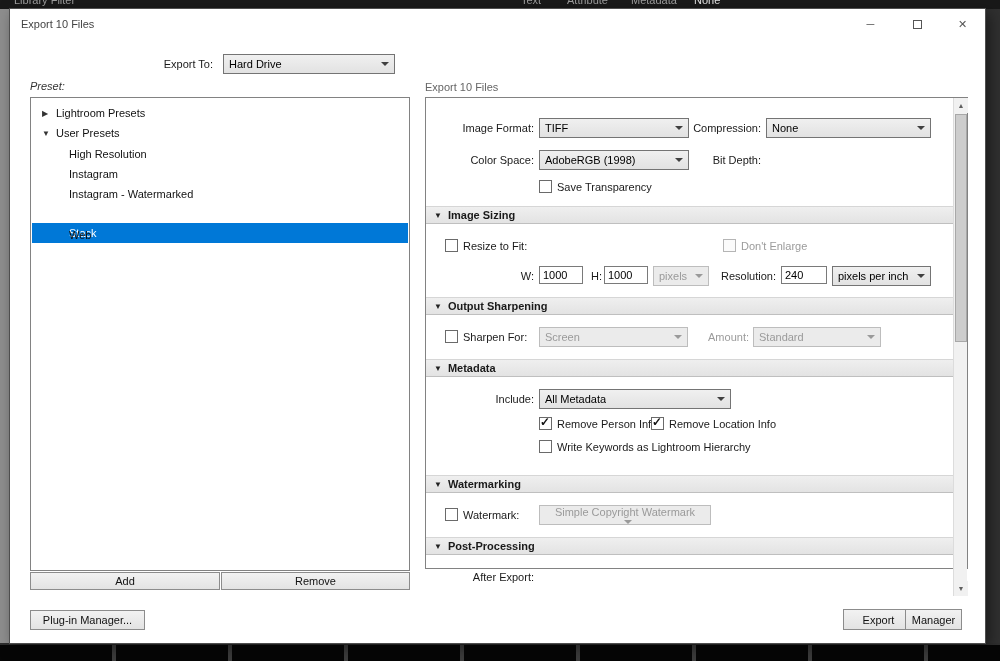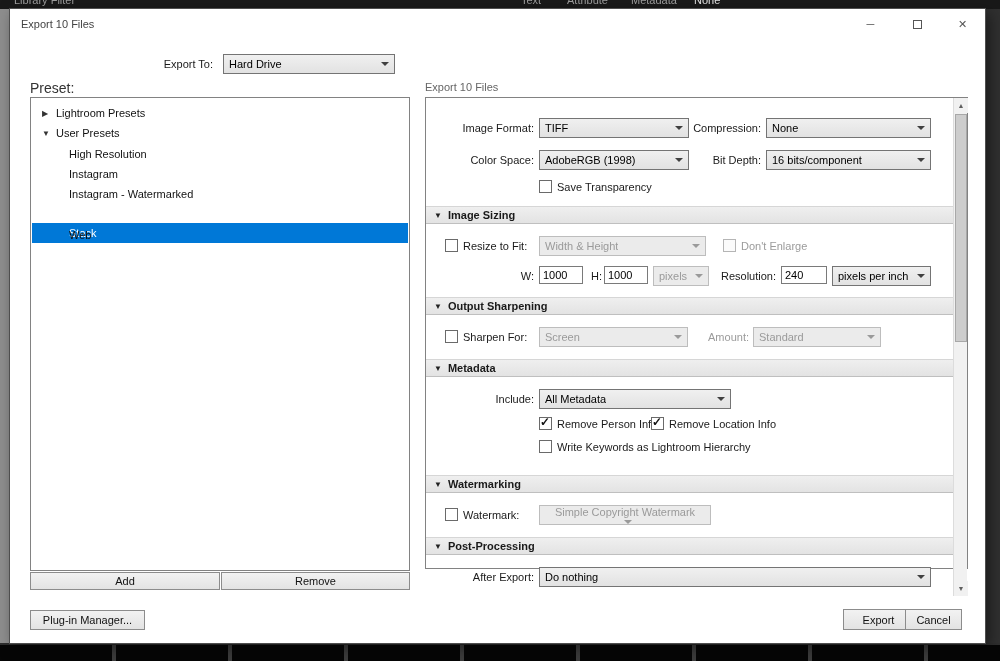--- a/index.html
+++ b/index.html
@@ -46,21 +46,21 @@
         font-family:"Liberation Sans",sans-serif; padding:0 3px; color:#000; }
 
   .cb { position:absolute; width:13px; height:13px; background:#fff; border:1px solid #6a6a6a; }
   .cb .ck { position:absolute; left:0px; top:-3px; font-size:12px; font-weight:bold; color:#111; }
   .cb.dis { border-color:#b5b5b5; background:#fbfbfb; }
 
   .btn { position:absolute; background:linear-gradient(#f2f2f2,#e3e3e3); border:1px solid #8c8c8c;
          font-size:11px; color:#111; display:flex; align-items:center; justify-content:center; }
 
   
-  .plabel { position:absolute; font-size:14px; color:#333; }
+  .plabel { position:absolute; font-size:11px; color:#333;font-style:italic; }
   .plist { position:absolute; left:20px; top:88px; width:380px; height:474px; background:#fff; border:1px solid #828282; overflow:hidden; }
   .trow { position:absolute; left:1px; right:1px; height:20px; display:flex; align-items:center; font-size:11px; color:#111; }
   .trow .tarr { width:12px; margin-left:10px; font-size:8px; color:#333; flex:none; }
   .trow .ttext { margin-left:2px; white-space:nowrap; }
   .trow.child .ttext { margin-left:37px; }
   .trow.sel { background:#0078d7; color:#fff;margin-top:18px; }
 
   
   .shead { position:absolute; font-size:11px; color:#666; }
   .sbox { position:absolute; left:415px; top:88px; width:543px; height:472px; background:#fff; border:1px solid #828282;padding-left:12px; }
@@ -162,38 +162,30 @@
           <span class="cv">None</span>
           <span class="carr"></span>
         </div>
 
         <div class="flabel" style="left:0px; top:55px; width:108px;">Color Space:</div>
         <div class="combo" style="left:113px; top:52px; width:150px;">
           <span class="cv">AdobeRGB (1998)</span>
           <span class="carr"></span>
         </div>
         <div class="flabel" style="left:230px; top:55px; width:105px;">Bit Depth:</div>
-        <div class="combo" style="left:340px; top:52px; width:165px;">
-          <span class="cv">16 bits/component</span>
-          <span class="carr"></span>
-        </div>
 
         <span class="cb" style="left:113px; top:82px;"></span>
         <span class="clabel" style="left:131px; top:83px;">Save Transparency</span>
 
         <div class="sec" style="top:108px;">
           <span class="stri">▼</span>
           <span class="stitle">Image Sizing</span>
         </div>
         <span class="cb" style="left:19px; top:141px;"></span>
         <span class="clabel" style="left:37px; top:142px;">Resize to Fit:</span>
-        <div class="combo dis" style="left:113px; top:138px; width:167px;">
-          <span class="cv">Width &amp; Height</span>
-          <span class="carr"></span>
-        </div>
         <span class="cb dis" style="left:297px; top:141px;"></span>
         <span class="clabel gray" style="left:315px; top:142px;">Don't Enlarge</span>
 
         <div class="flabel" style="left:86px; top:171px; width:22px;">W:</div>
         <input class="ti" style="left: 113px; top: 168px; width: 44px;" value="1000">
         <div class="flabel" style="left:158px; top:171px; width:18px;">H:</div>
         <input class="ti" style="left: 178px; top: 168px; width: 44px;" value="1000">
         <div class="combo dis" style="left:227px; top:168px; width:56px;">
           <span class="cv">pixels</span>
           <span class="carr"></span>
@@ -250,38 +242,34 @@
         <div class="combo dis" style="left:113px; top:407px; width:172px;flex-direction:column;">
           <span class="cv">Simple Copyright Watermark</span>
           <span class="carr"></span>
         </div>
 
         <div class="sec" style="top:439px;">
           <span class="stri">▼</span>
           <span class="stitle">Post-Processing</span>
         </div>
         <div class="flabel" style="left:0px; top:472px; width:108px;">After Export:</div>
-        <div class="combo" style="left:113px; top:469px; width:392px;">
-          <span class="cv">Do nothing</span>
-          <span class="carr"></span>
-        </div>
 
       </div>
 
       <div class="sb">
         <div class="sarrow up">▲</div>
         <div class="thumb"></div>
         <div class="sarrow down">▼</div>
       </div>
     </div>
 
     <div class="btn" style="left:20px; top:601px; width:115px; height:20px;">
         <span>Plug-in Manager...</span>
       </div>
     <div class="btn" style="left:805px; top:600px; width:71px; height:21px;margin-left:28px;">
         <span>Export</span>
       </div>
     <div class="btn" style="left:895px; top:600px; width:57px; height:21px;">
-        <span>Cancel</span>
+        <span>Manager</span>
       </div>
 
   </div>
 </div>
 
 </body></html>

